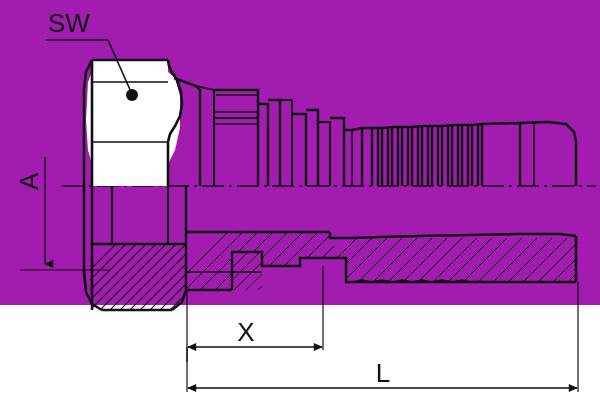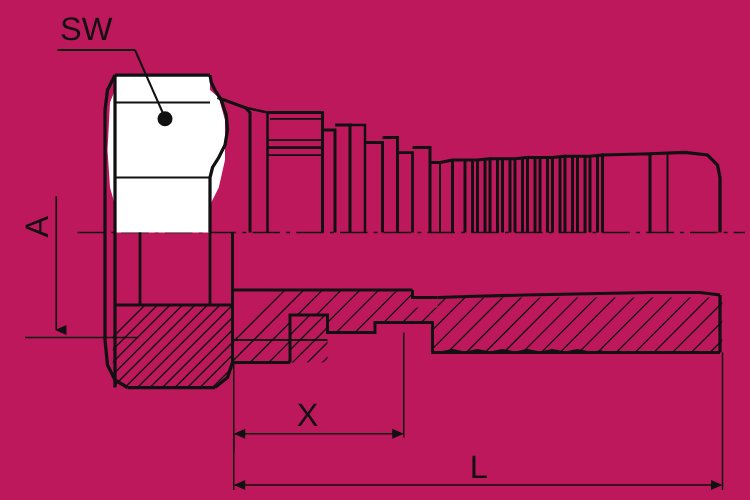--- a/index.html
+++ b/index.html
@@ -10,22 +10,22 @@
   }
   body {
     width: 600px;
     height: 400px;
     overflow: hidden;
     font-family: "Liberation Sans", sans-serif;
   }
   #drawing-root {
     position: relative;
     width: 600px;
-    height: 400px;
-    background: #be185d;
+    height: 305px;
+    background: #a21caf;
   }
   #tech-drawing {
     display: block;
     width: 600px;
     height: 400px;
   }
   .dim-label {
     font-family: "Liberation Sans", sans-serif;
     font-size: 26px;
     fill: #111111;

